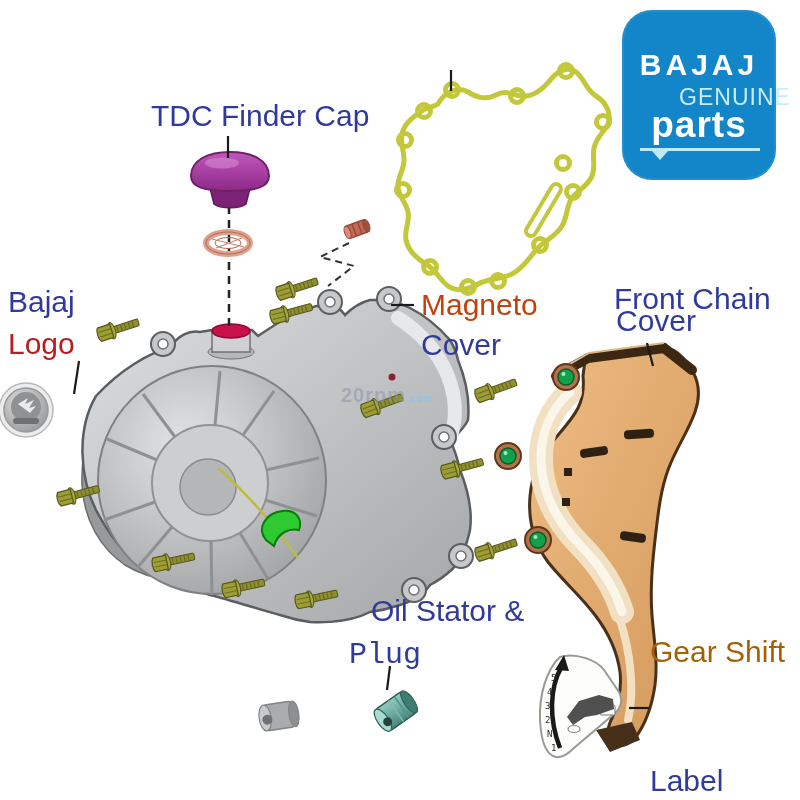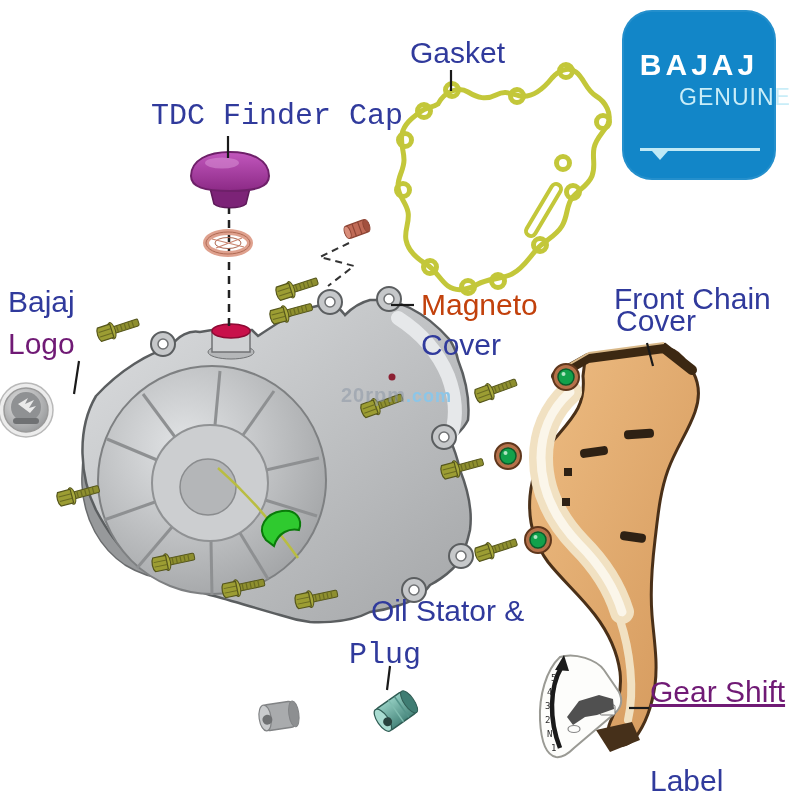--- a/index.html
+++ b/index.html
@@ -2,21 +2,21 @@
 <html><head>
 <meta charset="utf-8">
 <style>
   html,body{margin:0;padding:0;background:#fff;}
   .canvas{position:relative;width:800px;height:800px;background:#ffffff;overflow:hidden;
           font-family:"Liberation Sans", sans-serif;}
   .layer{position:absolute;left:0;top:0;}
   .diagram-label{position:absolute;font-size:30px;line-height:1.0;color:#303a9c;white-space:nowrap;}
   .watermark{position:absolute;left:341px;top:384px;font-weight:bold;
              color:rgba(140,152,166,0.55);font-size:20px;letter-spacing:1px;}
-  .watermark .wm-suffix{font-size:18px;color:#8cc6e8;font-weight:bold;}
+  .watermark .wm-suffix{font-size:10px;color:#8cc6e8;font-weight:bold;}
   .badge{position:absolute;left:622px;top:10px;width:154px;height:170px;border-radius:30px;
          background:#1286c8;box-shadow:inset 0 0 0 2px rgba(255,255,255,0.08);}
   .badge-bajaj{position:absolute;left:0;top:38px;width:100%;text-align:center;color:#ffffff;
                font-size:30px;font-weight:bold;letter-spacing:4px;}
   .badge-genuine{position:absolute;left:0;top:74px;width:100%;text-align:center;color:#c9edf8;
                  font-size:23px;letter-spacing:1px;margin-left:36px;}
   .badge-parts{position:absolute;left:0;top:94px;width:100%;text-align:center;color:#ffffff;
                font-size:37px;font-weight:bold;letter-spacing:1px;}
   .badge-underline{position:absolute;left:18px;top:138px;width:120px;height:3px;background:#bfe9f6;}
   .badge-arrow{position:absolute;left:30px;top:141px;width:0;height:0;
@@ -271,33 +271,33 @@
       <line x1="79" y1="361" x2="74" y2="394"></line>
       <line x1="391" y1="305" x2="414" y2="305"></line>
       <line x1="647" y1="343" x2="653" y2="366"></line>
       <line x1="390" y1="666" x2="387" y2="690"></line>
       <line x1="629" y1="708" x2="649" y2="708"></line>
     </g>
   </svg>
 
   <div class="watermark"><span>20</span><span>rpm</span><span class="wm-suffix">.com</span></div>
 
-  <div class="diagram-label" style="left: 410px; top: 38px; color: rgb(48, 58, 156);">Gasket</div>
-  <div class="diagram-label" style="left: 151px; top: 101px; color: rgb(48, 58, 156); font-family: Liberation Mono, monospace;">TDC Finder Cap</div>
+  <div class="diagram-label" style="left: 151px; top: 101px; color: rgb(48, 58, 156);">TDC Finder Cap</div>
   <div class="diagram-label" style="left: 8px; top: 287px; color: rgb(48, 58, 156);">Bajaj</div>
-  <div class="diagram-label" style="left: 8px; top: 329px; color: #701a75;">Logo</div>
+  <div class="diagram-label" style="left: 8px; top: 329px; color: #b91c1c;">Logo</div>
   <div class="diagram-label" style="left: 421px; top: 290px; color: #c2410c;">Magneto</div>
   <div class="diagram-label" style="left: 421px; top: 330px; color: rgb(48, 58, 156);">Cover</div>
   <div class="diagram-label" style="left: 614px; top: 264px; color: rgb(48, 58, 156); margin-top: 20px;">Front Chain</div>
   <div class="diagram-label" style="left: 616px; top: 306px; color: rgb(48, 58, 156);">Cover</div>
   <div class="diagram-label" style="left: 349px; top: 596px; color: rgb(48, 58, 156); margin-left: 22px;">Oil Stator &amp;</div>
   <div class="diagram-label" style="left: 349px; top: 640px; color: rgb(48, 58, 156); font-family: Liberation Mono, monospace;">Plug</div>
-  <div class="diagram-label" style="left: 650px; top: 677px; color: #701a75; text-decoration: underline;">Gear Shift</div>
+  <div class="diagram-label" style="left: 650px; top: 637px; color: #a16207;">Gear Shift</div>
   <div class="diagram-label" style="left: 650px; top: 718px; color: rgb(48, 58, 156); margin-top: 48px;">Label</div>
 
   <div class="badge" style="background: rgb(18, 134, 200);">
     <div class="badge-bajaj">BAJAJ</div>
     <div class="badge-genuine">GENUINE</div>
+    <div class="badge-parts">parts</div>
     <div class="badge-underline" style="background: rgb(191, 233, 246);"></div>
     <div class="badge-arrow"></div>
   </div>
 
 </div>
 
 </body></html>

